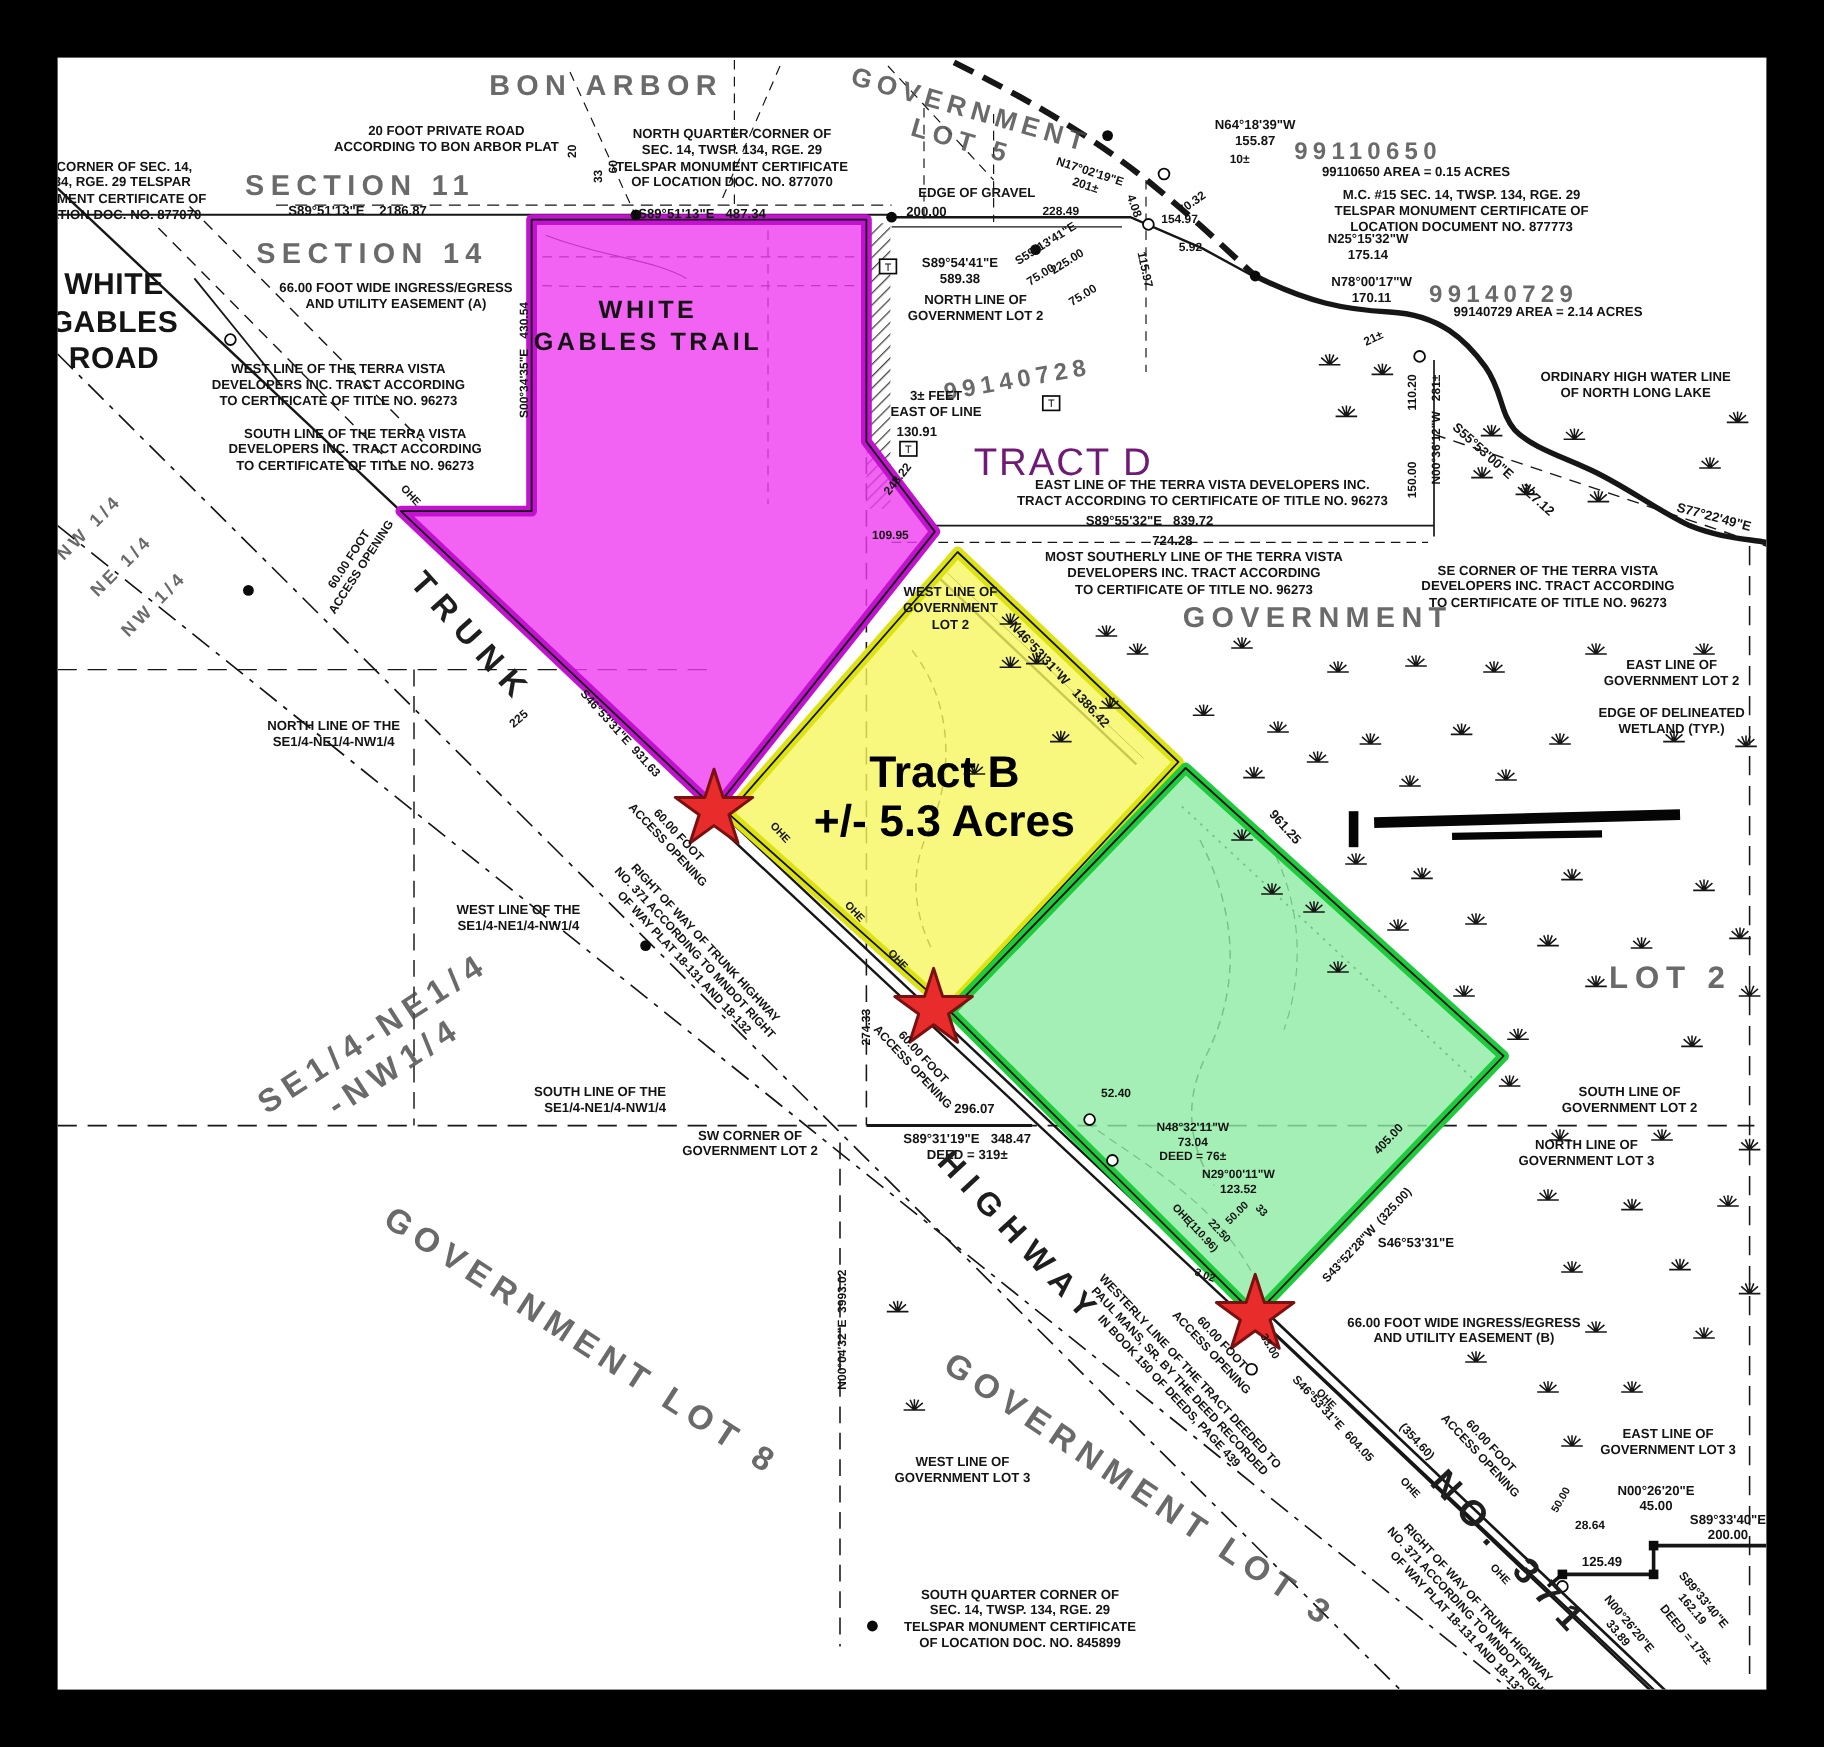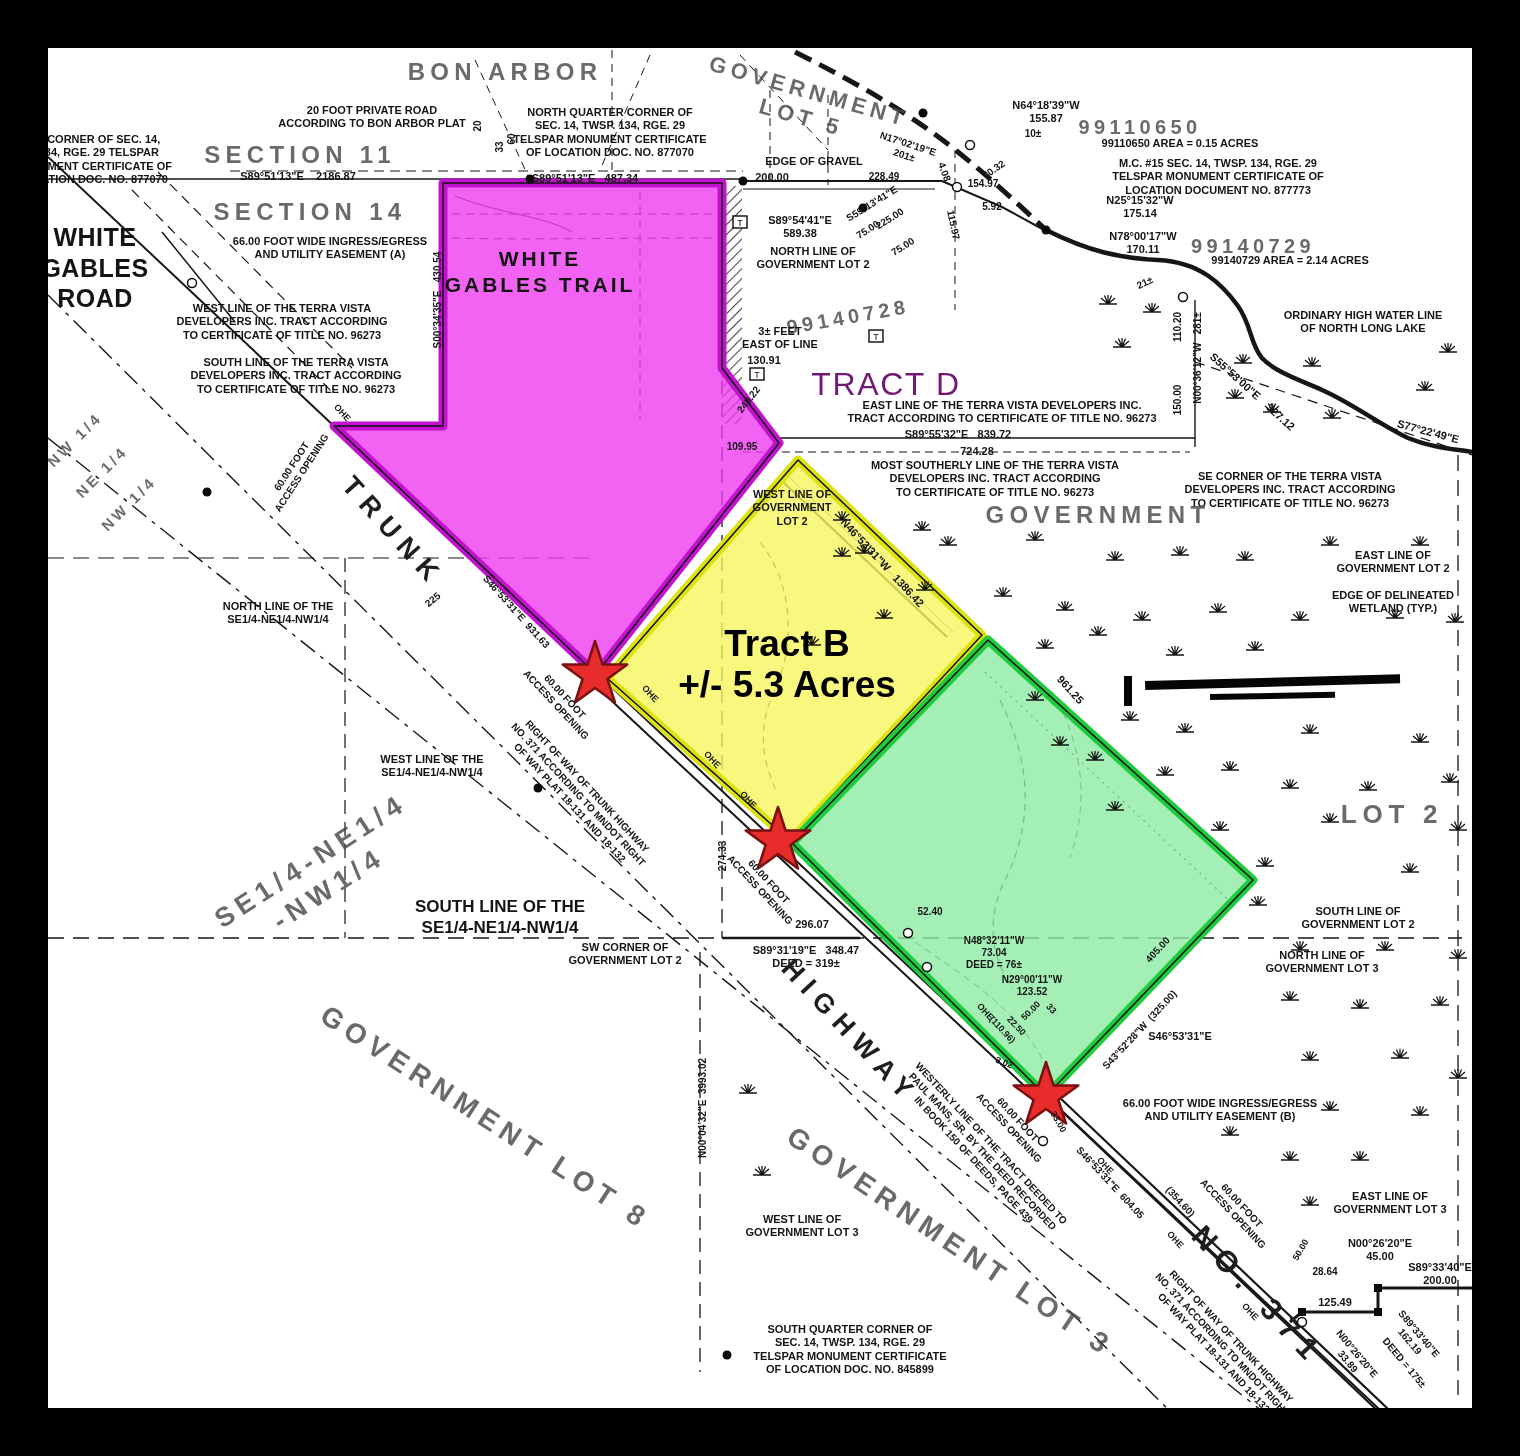--- a/index.html
+++ b/index.html
@@ -335,21 +335,21 @@
         <div class="lbl" style="left: 1105px; top: 1166px; font-size: 9px; transform: translate(-50%, -50%) rotate(47deg);">OHE</div>
         <div class="lbl" style="left: 1175px; top: 1240px; font-size: 9px; transform: translate(-50%, -50%) rotate(47deg);">OHE</div>
         <div class="lbl" style="left: 1250px; top: 1312px; font-size: 9px; transform: translate(-50%, -50%) rotate(47deg);">OHE</div>
         <div class="lbl g" style="left: 75px; top: 440px; font-size: 15px; transform: translate(-50%, -50%) rotate(-45deg);">NW 1/4</div>
         <div class="lbl g" style="left: 102px; top: 472px; font-size: 15px; transform: translate(-50%, -50%) rotate(-45deg);">NE 1/4</div>
         <div class="lbl g" style="left: 129px; top: 504px; font-size: 15px; transform: translate(-50%, -50%) rotate(-45deg);">NW 1/4</div>
         <div class="lbl" style="left: 432px; top: 766px; font-size: 11px; transform: translate(-50%, -50%) rotate(0deg);">WEST LINE OF THE
 SE1/4-NE1/4-NW1/4</div>
         <div class="lbl g" style="left: 320px; top: 875px; font-size: 27px; transform: translate(-50%, -50%) rotate(-33deg);">SE1/4-NE1/4
 -NW1/4</div>
-        <div class="lbl" style="left: 500px; top: 918px; font-size: 17px; transform: translate(-50%, -50%) rotate(0deg);">SOUTH LINE OF THE
+        <div class="lbl" style="left: 500px; top: 918px; font-size: 11px; transform: translate(-50%, -50%) rotate(0deg); text-align: right;">SOUTH LINE OF THE
 SE1/4-NE1/4-NW1/4</div>
         <div class="lbl" style="left: 578px; top: 795px; font-size: 10px; transform: translate(-50%, -50%) rotate(47deg);">RIGHT OF WAY OF TRUNK HIGHWAY
 NO. 371 ACCORDING TO MNDOT RIGHT
 OF WAY PLAT 18-131 AND 18-132</div>
         <div class="lbl" style="left: 625px; top: 954px; font-size: 11px; transform: translate(-50%, -50%) rotate(0deg);">SW CORNER OF
 GOVERNMENT LOT 2</div>
         <div class="lbl" style="left: 723px; top: 856px; font-size: 10px; transform: translate(-50%, -50%) rotate(-90deg);">274.33</div>
         <div class="lbl" style="left: 790px; top: 925px; font-size: 11px; transform: translate(-50%, -50%) rotate(0deg); margin-left: 22px;">296.07</div>
         <div class="lbl" style="left: 806px; top: 957px; font-size: 11px; transform: translate(-50%, -50%) rotate(0deg);">S89°31'19"E   348.47
 DEED = 319±</div>

